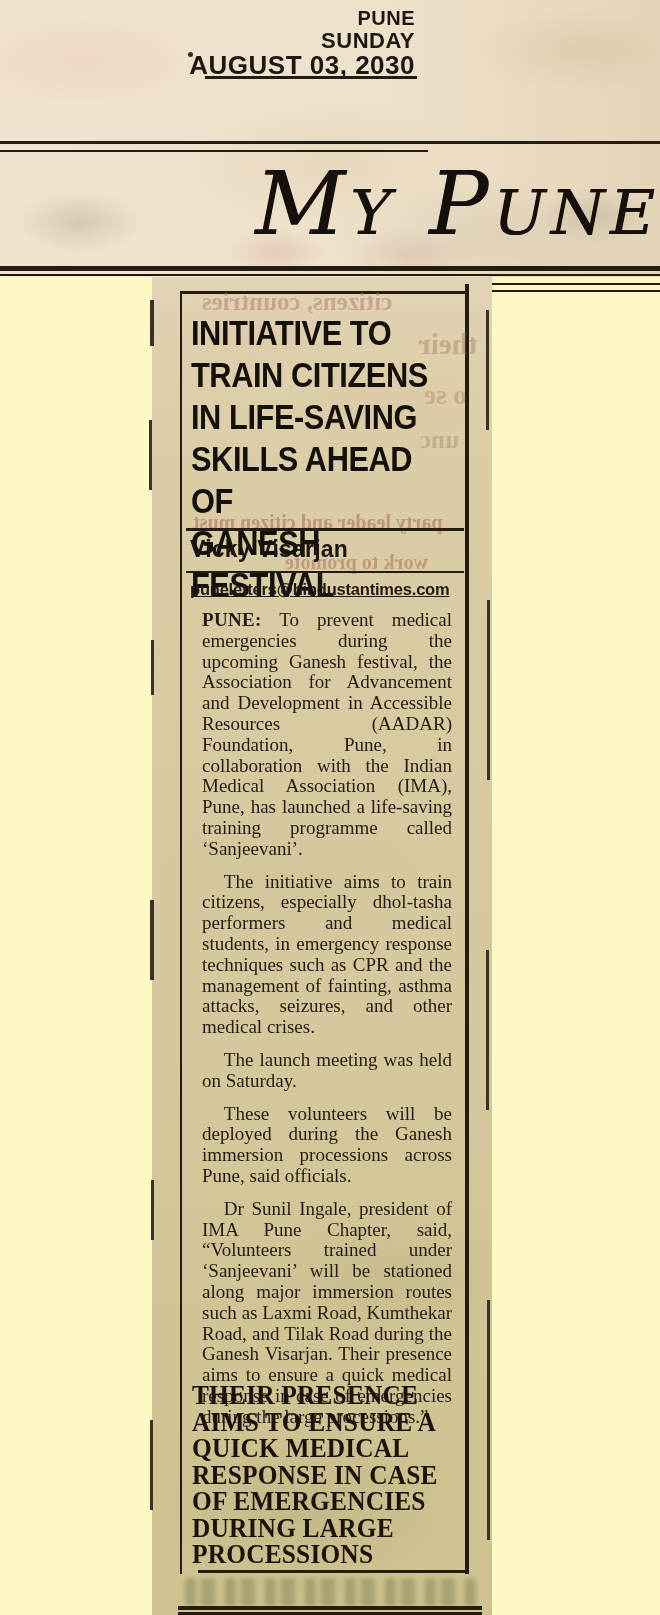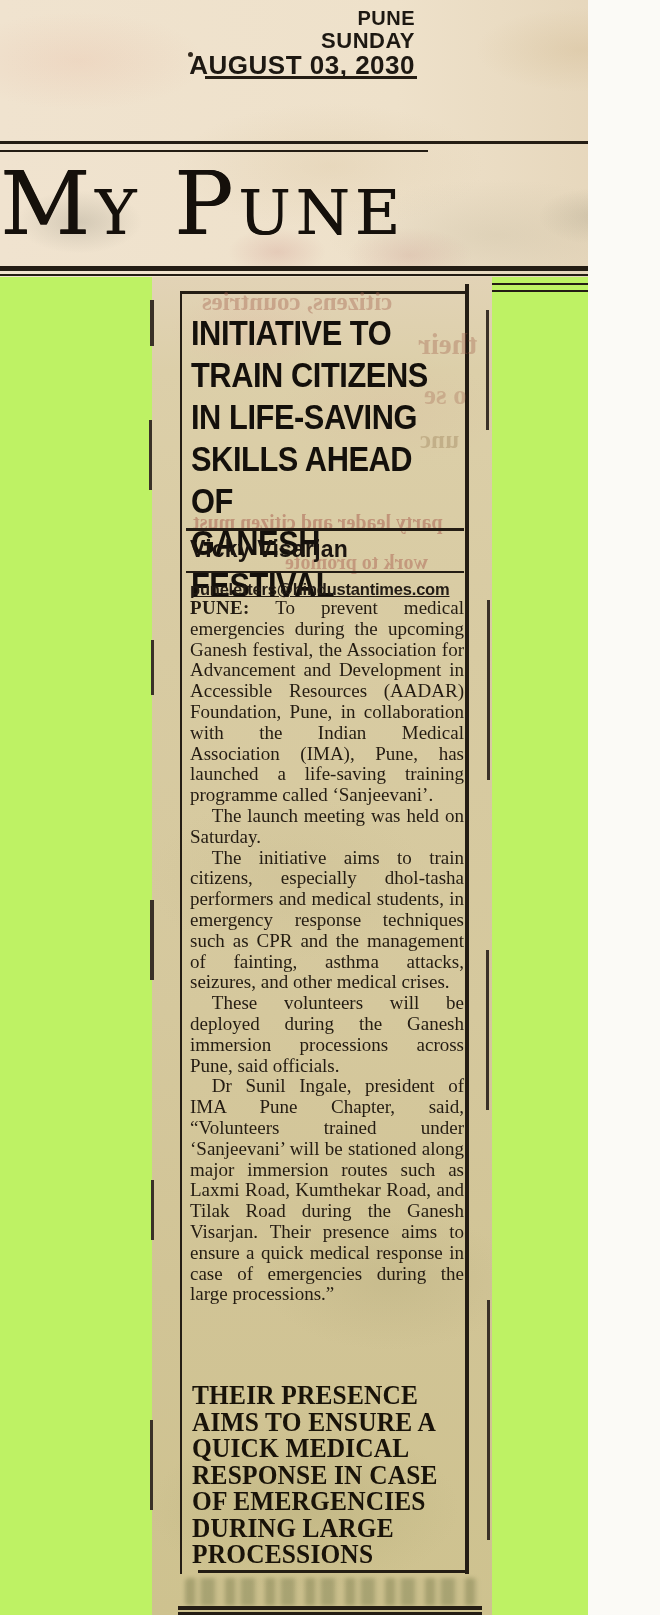--- a/index.html
+++ b/index.html
@@ -1,18 +1,18 @@
 <!DOCTYPE html>
 <html><head>
 <meta charset="utf-8">
 <style>
   * { margin:0; padding:0; box-sizing:border-box; }
   html,body { width:660px; }
   body { font-family:"Liberation Sans", sans-serif; background:#fbfaf6; }
-  #page { position:relative; width:588px; height:1615px; overflow:hidden; background:#bef264; }
+  #page { position:relative; width:660px; height:1615px; overflow:hidden; background:#fef9c3; }
 
   
   .top-paper {
     position:absolute; left:0; top:0; width:660px; height:277px;
     background-color:#eee1ca;
     background-image:
       radial-gradient(180px 70px at 12% 22%, rgba(228,176,152,.22), transparent 70%),
       radial-gradient(220px 90px at 50% 60%, rgba(214,192,152,.28), transparent 70%),
       radial-gradient(150px 60px at 88% 18%, rgba(206,180,138,.32), transparent 70%),
       radial-gradient(240px 80px at 75% 85%, rgba(188,178,150,.25), transparent 70%),
@@ -40,23 +40,23 @@
     font-family:"DejaVu Serif", serif; font-weight:700; font-size:45px; letter-spacing:-1px;
     color:#1d3a4c; text-shadow:.6px 0 0 #1d3a4c;
   }
   .masthead .paper-title {
     font-family:"DejaVu Serif", serif; font-weight:700; font-size:48px; letter-spacing:0px;
     color:#16110c; text-shadow:.8px 0 0 #16110c; margin-left:10px;
   }
 
   
   .section-title {
-    position:absolute; left:0; top:148px; width:660px; text-align:left;
+    position:absolute; left:0; top:148px; width:660px; text-align:right;
     font-family:"DejaVu Serif", serif; font-variant:small-caps; font-size:88px; line-height:112px;
-    letter-spacing:5px; color:#15100b; text-shadow:.6px 0 0 #15100b;
+    letter-spacing:5px; color:#15100b; text-shadow:.6px 0 0 #15100b;font-style:italic;
   }
 
   
   .hr { position:absolute; background:#241d14; }
 
   
   .strip {
     position:absolute; left:152px; top:277px; width:340px; height:1338px;
     background-color:#d8cba2;
     background-image:
@@ -78,21 +78,21 @@
   }
   .byline { position:absolute; left:190px; top:536px; font-weight:700; font-size:23px; letter-spacing:.2px; color:#1b1510; }
   .email  { position:absolute; left:190px; top:580px; font-weight:700; font-size:16.5px; letter-spacing:-.2px; color:#221b14;text-decoration:underline; }
 
   
   .body-copy {
     position:absolute; left:190px; top:598px; width:274px;
     font-family:"Liberation Serif", serif; font-size:19px; line-height:20.8px;
     color:#241c12; text-align:justify;
   }
-  .body-copy p { margin:0; }
+  .body-copy p { margin:12px; }
   .body-copy p.indent { text-indent:1.15em; }
   .body-copy strong { font-weight:700; letter-spacing:.3px; }
 
   
   .pull-quote {
     position:absolute; left:192px; top:1382px; width:300px;
     font-family:"Liberation Serif", serif; font-weight:700; font-size:27px; line-height:26.5px;
     letter-spacing:.2px; color:#191309; white-space:pre-line;
     transform:scaleX(.94); transform-origin:left top;
   }
@@ -170,22 +170,22 @@
 
   <div class="hr" style="left:186px; top:528px; width:278px; height:3px;"></div>
   <div class="byline">Vicky Visarjan</div>
   <div class="hr" style="left:186px; top:571px; width:278px; height:2px;"></div>
   <div class="email">puneletters@hindustantimes.com</div>
 
   <div class="body-copy">
     <p><strong>PUNE:</strong> <span>To prevent medical emergencies during the upcoming Ganesh festival, the Association for Advancement and Development in Accessible Resources (AADAR) Foundation, Pune, in collaboration with the Indian Medical Association (IMA), Pune, has launched a life-saving training programme called ‘Sanjeevani’.</span></p>
     <div>
 
-    <p class="indent">The launch meeting was held on Saturday.</p>
-        <p class="indent">The initiative aims to train citizens, especially dhol-tasha performers and medical students, in emergency response techniques such as CPR and the management of fainting, asthma attacks, seizures, and other medical crises.</p>
+    <p class="indent">The initiative aims to train citizens, especially dhol-tasha performers and medical students, in emergency response techniques such as CPR and the management of fainting, asthma attacks, seizures, and other medical crises.</p>
+        <p class="indent">The launch meeting was held on Saturday.</p>
         <p class="indent">These volunteers will be deployed during the Ganesh immersion processions across Pune, said officials.</p>
         <p class="indent">Dr Sunil Ingale, president of IMA Pune Chapter, said, “Volunteers trained under ‘Sanjeevani’ will be stationed along major immersion routes such as Laxmi Road, Kumthekar Road, and Tilak Road during the Ganesh Visarjan. Their presence aims to ensure a quick medical response in case of emergencies during the large processions.”</p>
       </div>
   </div>
 
   <div class="pull-quote">THEIR PRESENCE
 AIMS TO ENSURE A
 QUICK MEDICAL
 RESPONSE IN CASE
 OF EMERGENCIES

